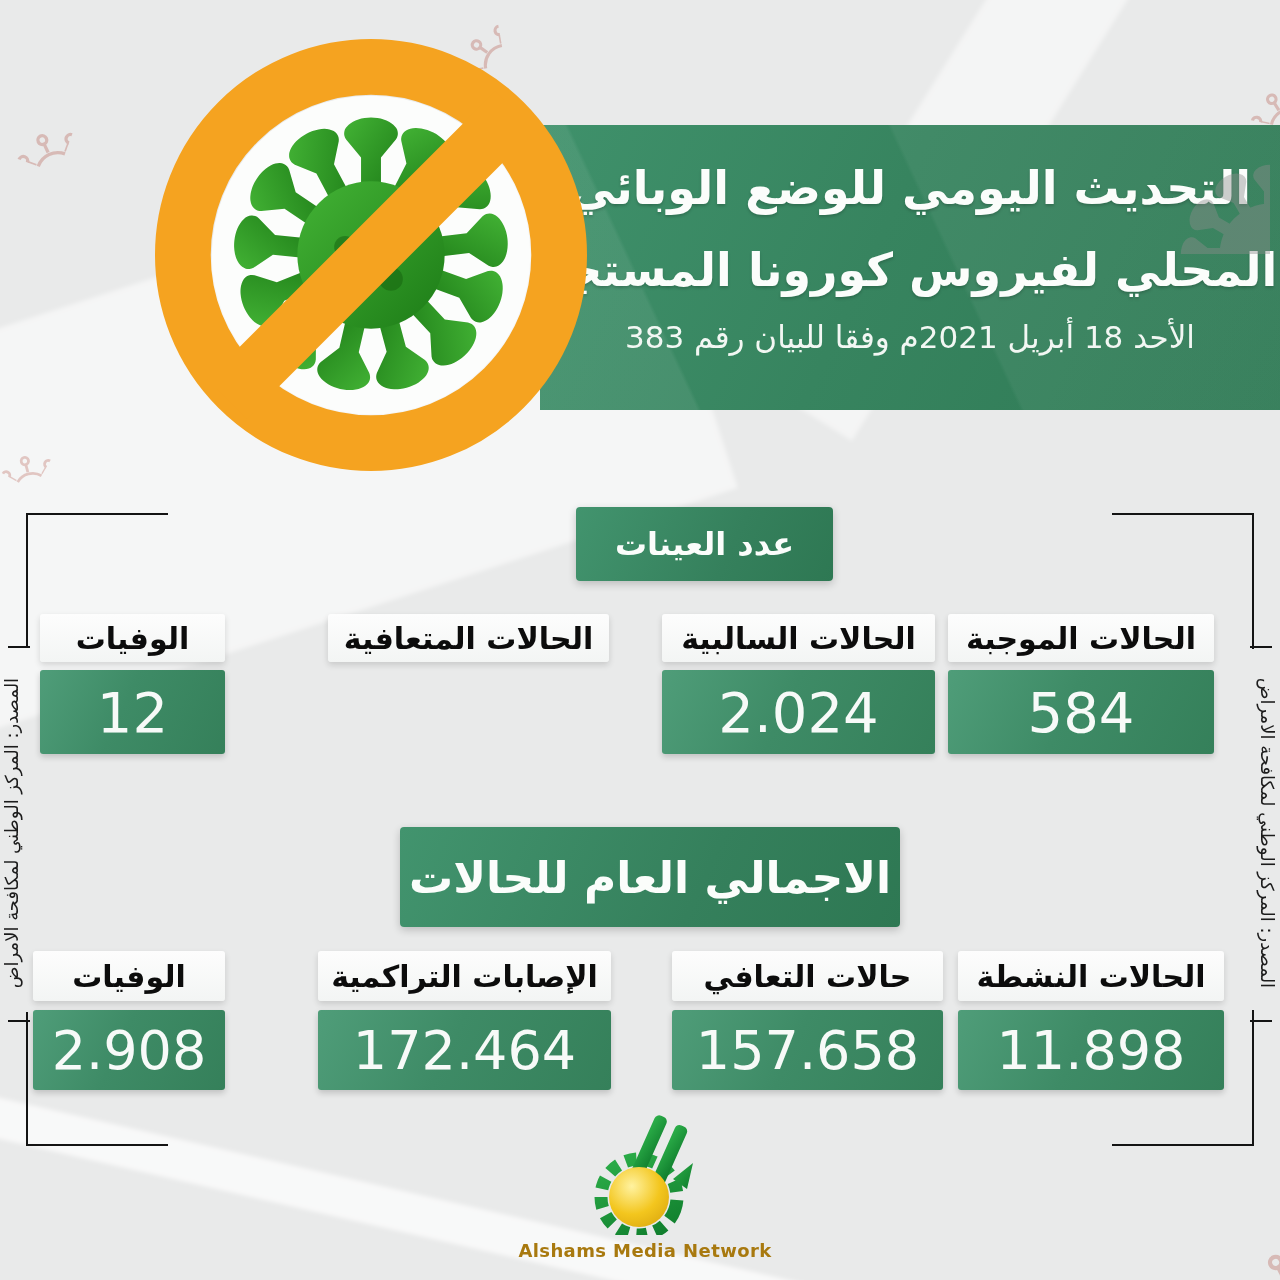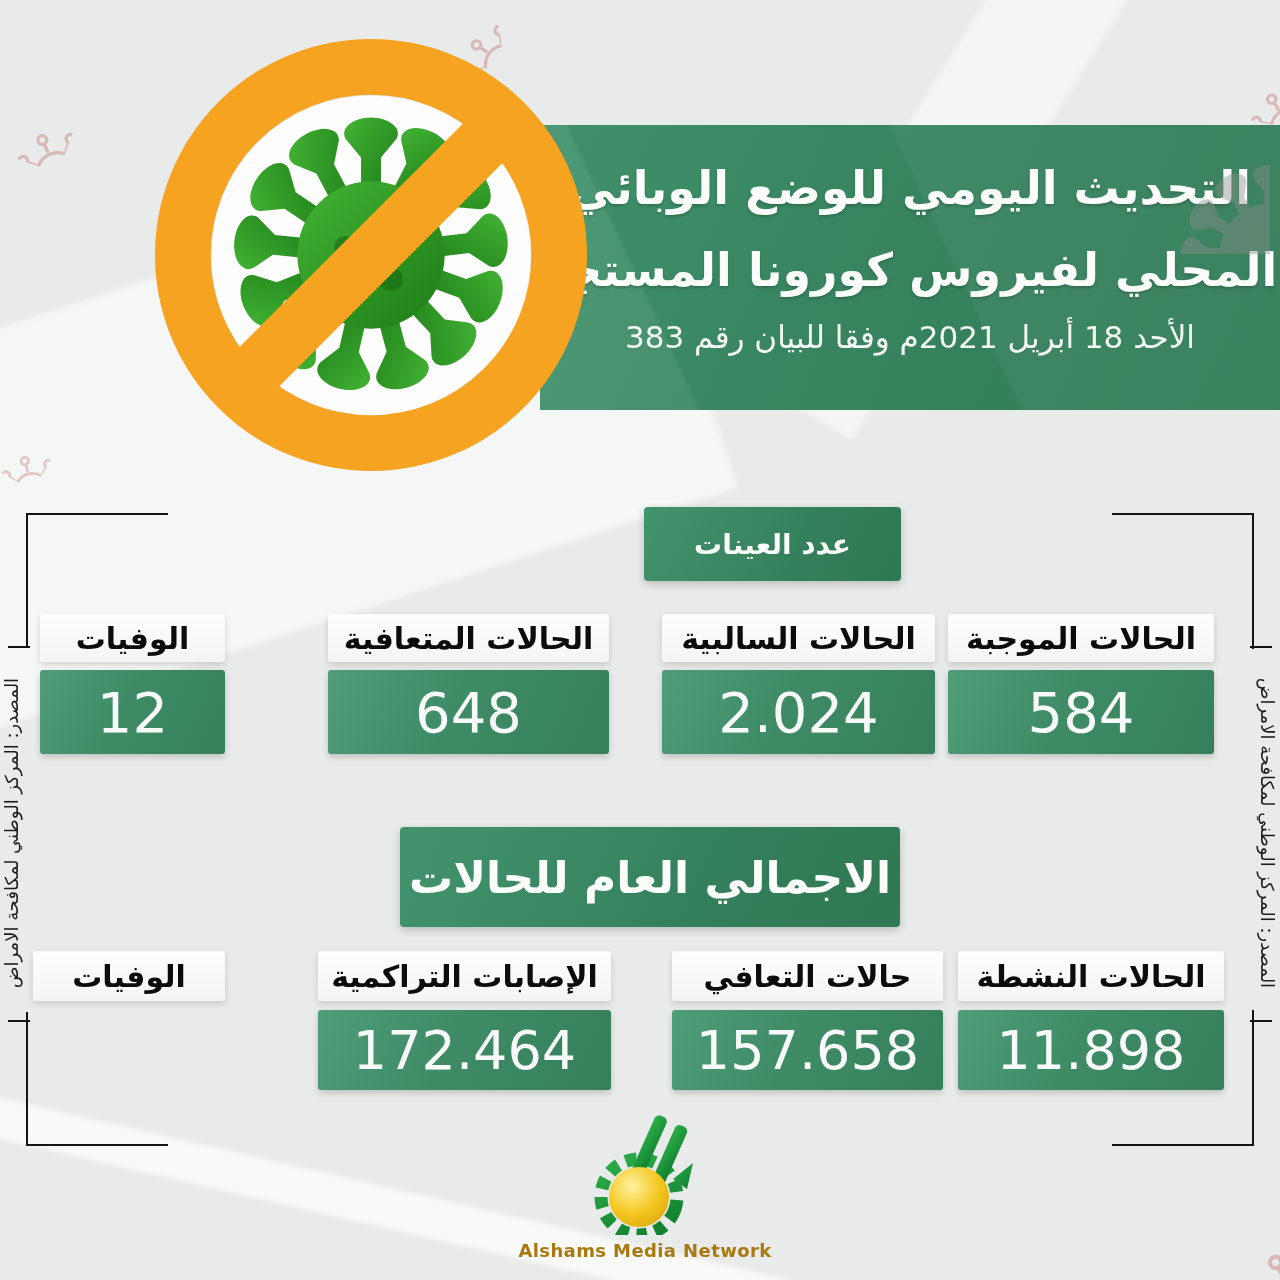--- a/index.html
+++ b/index.html
@@ -28,25 +28,25 @@
   .date-line{color:#f2f7f3;font-weight:normal;font-size:31px;margin-top:8px;white-space:nowrap;z-index:1;}
 
   
   .novirus{position:absolute;left:152px;top:36px;width:438px;height:438px;z-index:4;}
 
   
   .samples-value-box{position:absolute;left:393px;top:504px;width:212px;height:80px;z-index:3;
         background:#fdfdfd;border-radius:8px;box-shadow:0 3px 8px rgba(0,0,0,.15);
         display:flex;align-items:center;justify-content:center;
         font-size:62px;font-weight:bold;color:#0d0d0d;}
-  .samples-label-box{position:absolute;left:644px;top:507px;width:257px;height:74px;z-index:3;
+  .samples-label-box{position:absolute;left:576px;top:507px;width:257px;height:74px;z-index:3;
         background:linear-gradient(115deg,#42946e 0%,#35805c 60%,#2e7853 100%);
         border-radius:4px;box-shadow:0 3px 8px rgba(0,0,0,.2);
         display:flex;align-items:center;justify-content:center;
-        font-size:28px;font-weight:bold;color:#fbfdfb;}
+        font-size:32px;font-weight:bold;color:#fbfdfb;}
 
   
   .col{position:absolute;z-index:3;display:flex;flex-direction:column;}
   .lbl{background:linear-gradient(180deg,#fdfdfd,#f3f5f4);border-radius:3px;
        box-shadow:0 3px 6px rgba(0,0,0,.14);
        display:flex;align-items:center;justify-content:center;
        font-size:30px;font-weight:bold;color:#0c0c0c;white-space:nowrap;}
   .val{background:linear-gradient(115deg,#4f9d79 0%,#3e8b66 45%,#35805a 100%);border-radius:3px;
        box-shadow:0 3px 6px rgba(0,0,0,.18);
        display:flex;align-items:center;justify-content:center;
@@ -214,21 +214,20 @@
   <div class="col r1" style="left:948px;top:614px;width:266px">
     <div class="lbl" dir="rtl">الحالات الموجبة</div>
     <div class="val">584</div>
   </div>
   <div class="col r1" style="left:662px;top:614px;width:273px">
     <div class="lbl" dir="rtl">الحالات السالبية</div>
     <div class="val">2.024</div>
   </div>
   <div class="col r1" style="left:328px;top:614px;width:281px">
     <div class="lbl" dir="rtl">الحالات المتعافية</div>
-    <div class="val">648</div>
   </div>
   <div class="col r1" style="left:40px;top:614px;width:185px">
     <div class="lbl" dir="rtl">الوفيات</div>
     <div class="val">12</div>
   </div>
 
   <div class="totals-banner" dir="rtl">الاجمالي العام للحالات</div>
 
   <div class="col r2" style="left:958px;top:951px;width:266px">
     <div class="lbl" dir="rtl">الحالات النشطة</div>
@@ -237,20 +236,21 @@
   <div class="col r2" style="left:672px;top:951px;width:271px">
     <div class="lbl" dir="rtl">حالات التعافي</div>
     <div class="val">157.658</div>
   </div>
   <div class="col r2" style="left:318px;top:951px;width:293px">
     <div class="lbl" dir="rtl">الإصابات التراكمية</div>
     <div class="val">172.464</div>
   </div>
   <div class="col r2" style="left:33px;top:951px;width:192px">
     <div class="lbl" dir="rtl">الوفيات</div>
+    <div class="val">2.908</div>
   </div>
 
   <div class="frame" style="left:26px;top:513px;width:142px;height:2px"></div>
   <div class="frame" style="left:26px;top:513px;width:2px;height:134px"></div>
   <div class="frame" style="left:1112px;top:513px;width:142px;height:2px"></div>
   <div class="frame" style="left:1252px;top:513px;width:2px;height:136px"></div>
   <div class="frame" style="left:26px;top:1144px;width:142px;height:2px"></div>
   <div class="frame" style="left:26px;top:1012px;width:2px;height:134px"></div>
   <div class="frame" style="left:1112px;top:1144px;width:142px;height:2px"></div>
   <div class="frame" style="left:1252px;top:1010px;width:2px;height:136px"></div>

